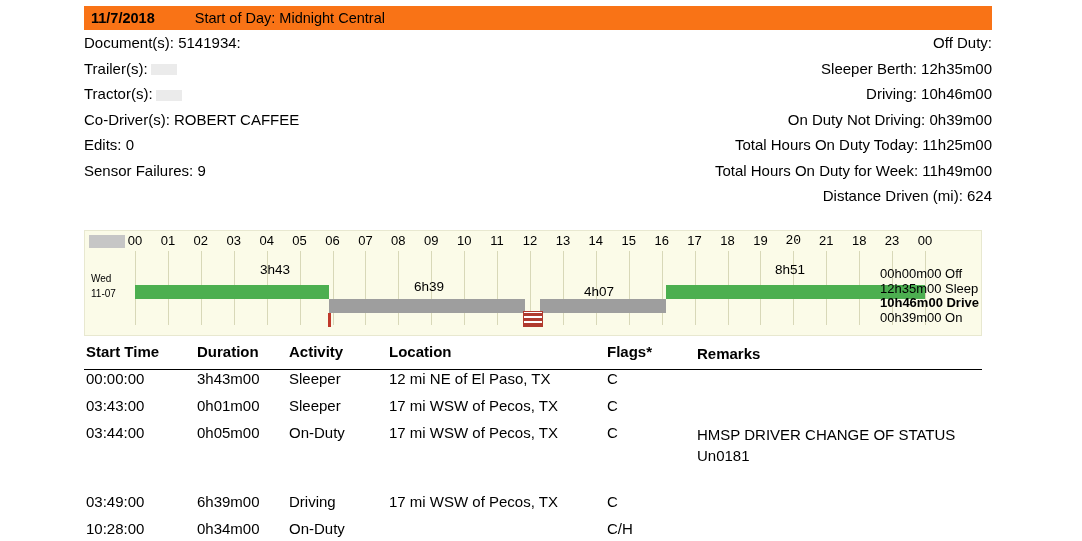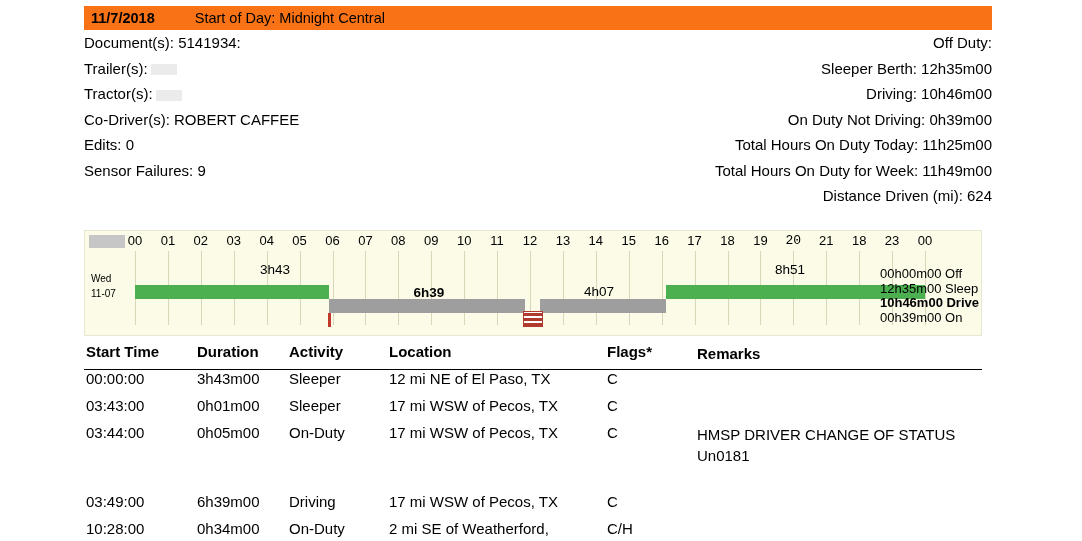--- a/index.html
+++ b/index.html
@@ -288,21 +288,21 @@
     <div class="bar green" style="left:50px; top:54px; width:194px;"></div>
     <div class="bar grey" style="left:244px; top:68px; width:196px;"></div>
     <div class="bar grey" style="left:455px; top:68px; width:126px;"></div>
     <div class="bar green" style="left:581px; top:54px; width:259px;"></div>
 
     <div class="tick-red" style="left:243px; top:82px;"></div>
     <div class="hatch-red" style="left:438px; top:80px;"></div>
 
     <div id="bar-labels">
         <div class="bar-label" style="left: 190px; top: 31px;">3h43</div>
-        <div class="bar-label" style="left: 344px; top: 54px; font-weight: bold;">6h39</div>
+        <div class="bar-label" style="left: 344px; top: 48px;">6h39</div>
         <div class="bar-label" style="left: 514px; top: 53px;">4h07</div>
         <div class="bar-label" style="left: 705px; top: 31px;">8h51</div>
       </div>
 
     <div class="totals" id="graph-totals">
         <div>00h00m00 Off</div>
         <div>12h35m00 Sleep</div>
         <div class="bold">10h46m00 Drive</div>
         <div>00h39m00 On</div>
       </div>
@@ -350,20 +350,19 @@
           <span class="c-dur">6h39m00</span>
           <span class="c-act">Driving</span>
           <span class="c-loc">17 mi WSW of Pecos, TX</span>
           <span class="c-flag">C</span>
           <span class="c-rem"></span>
         </div>
         <div class="trow" style="height: 27px;">
           <span class="c-start">10:28:00</span>
           <span class="c-dur">0h34m00</span>
           <span class="c-act">On-Duty</span>
-          <span class="c-loc">2 mi SE of Weatherford,</span>
           <span class="c-flag">C/H</span>
           <span class="c-rem"></span>
         </div>
       </div>
   </div>
 
 </div>
 
 </body></html>

